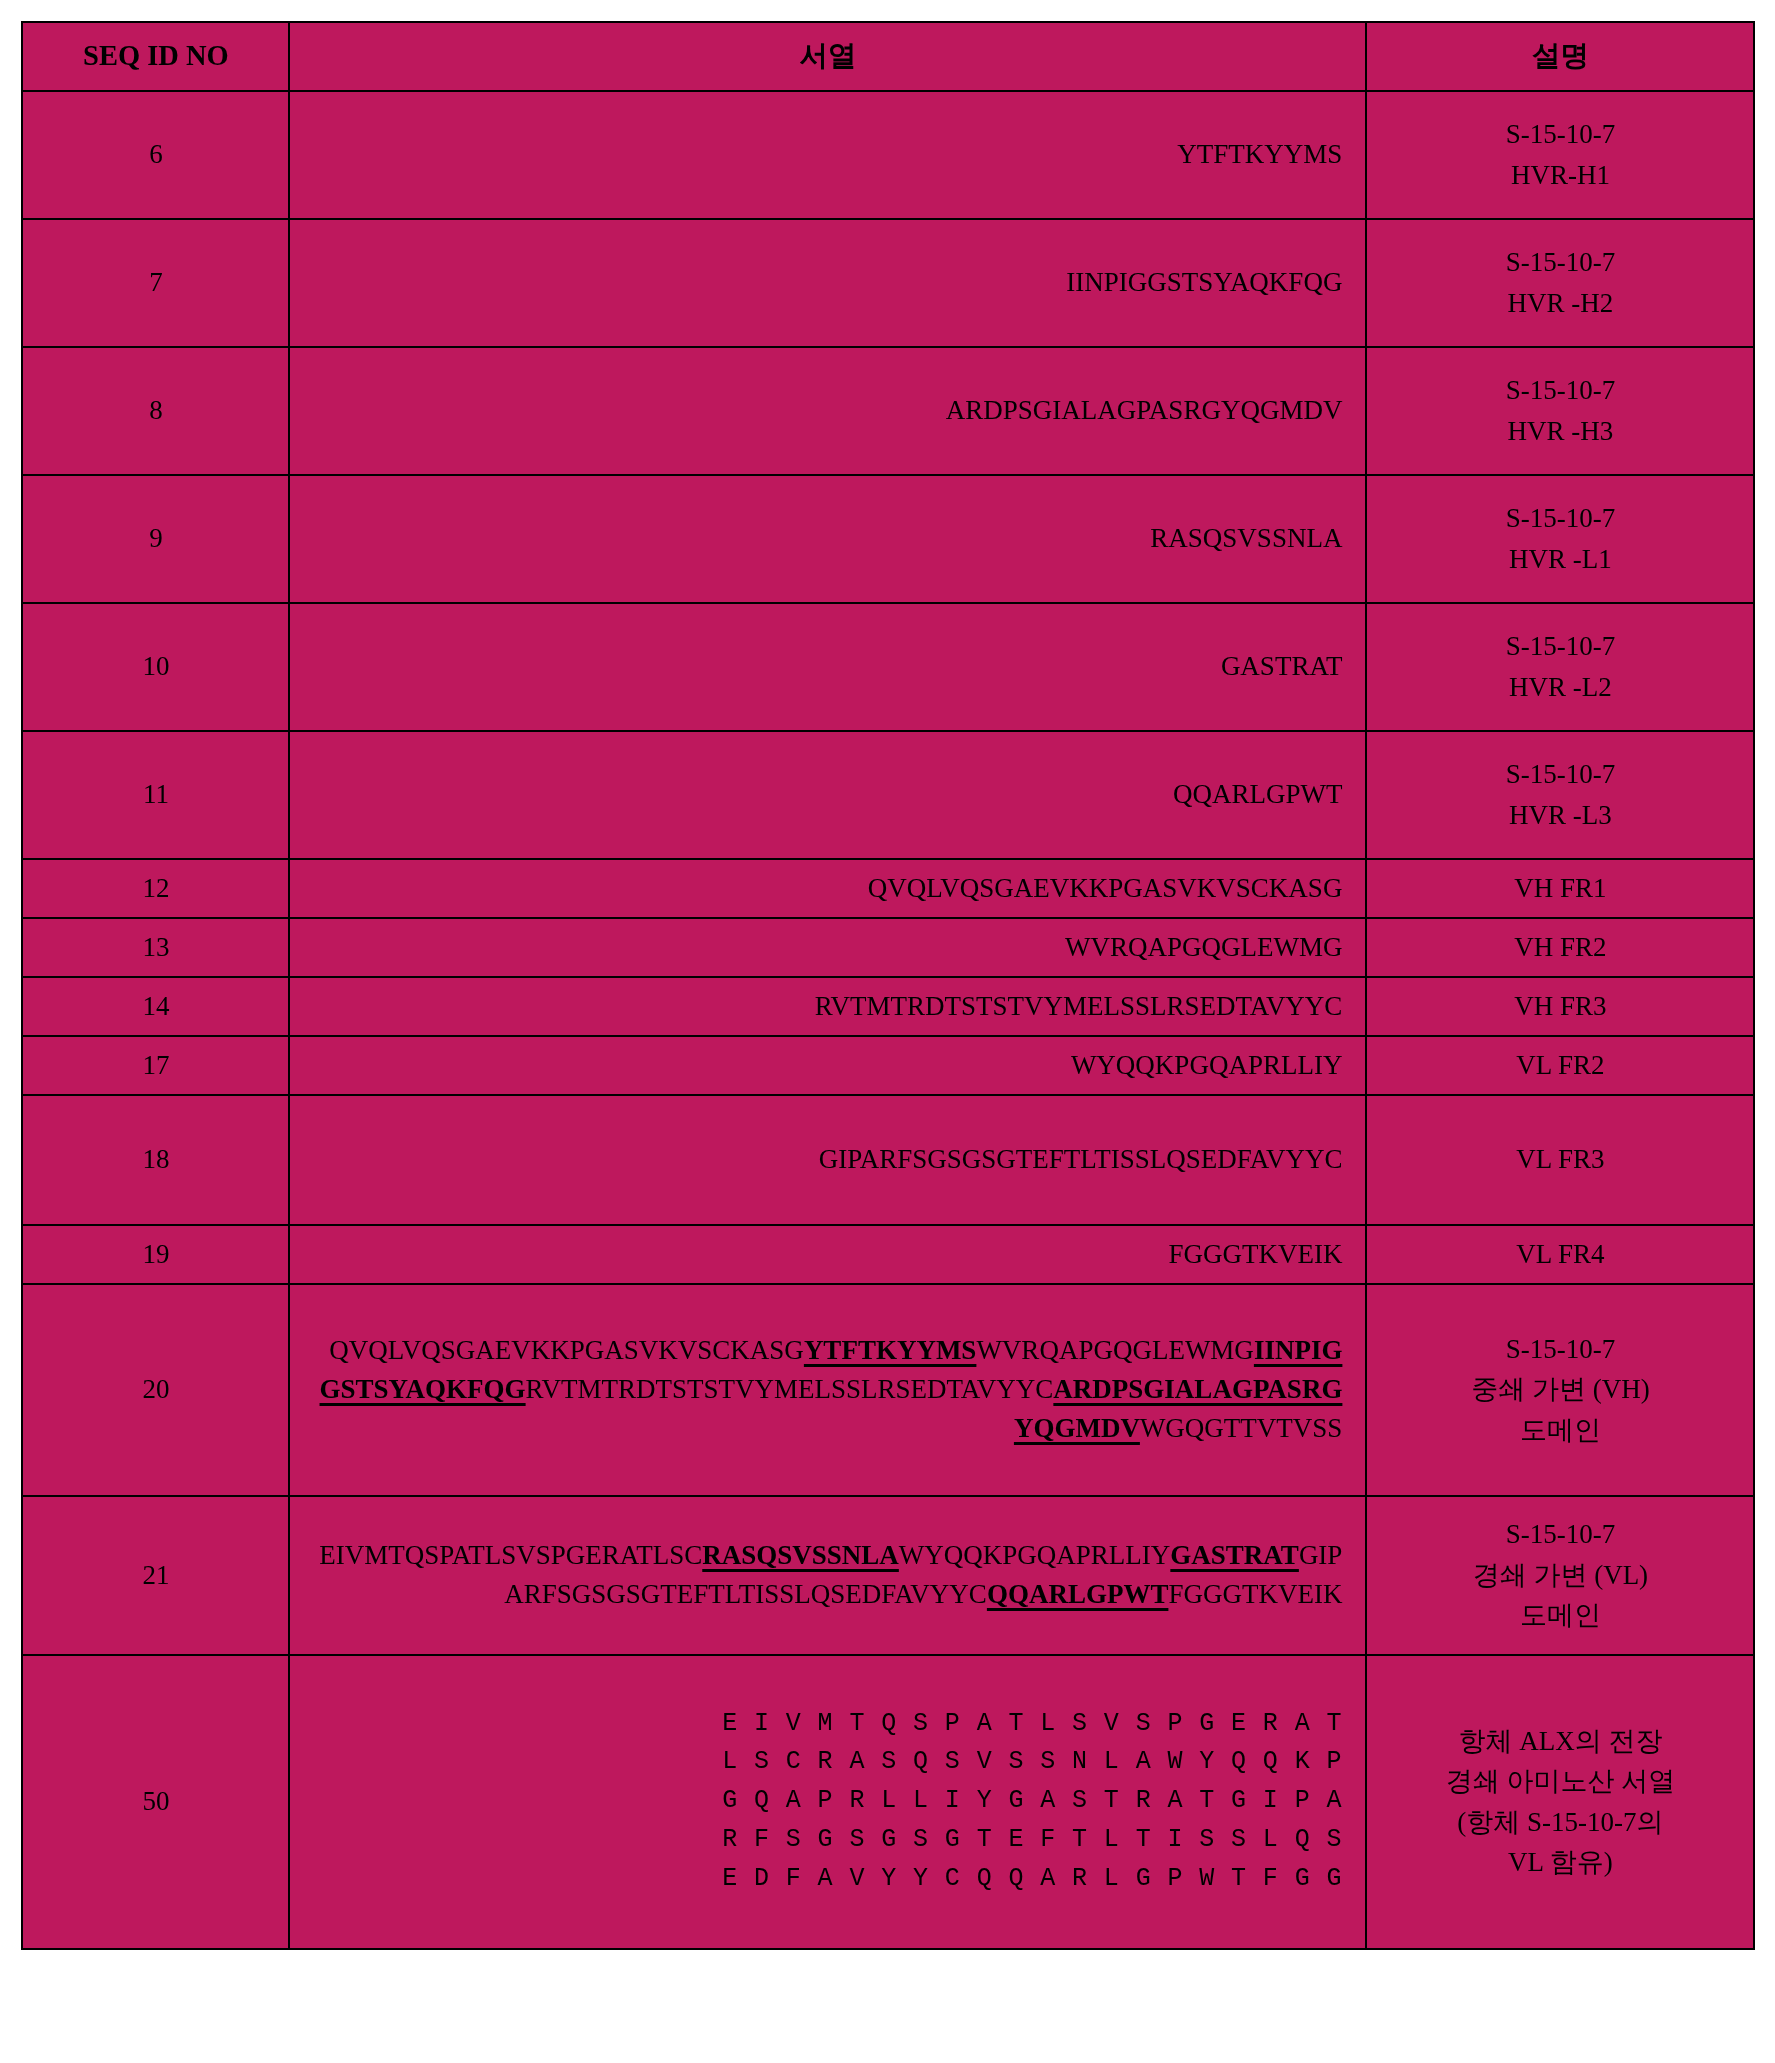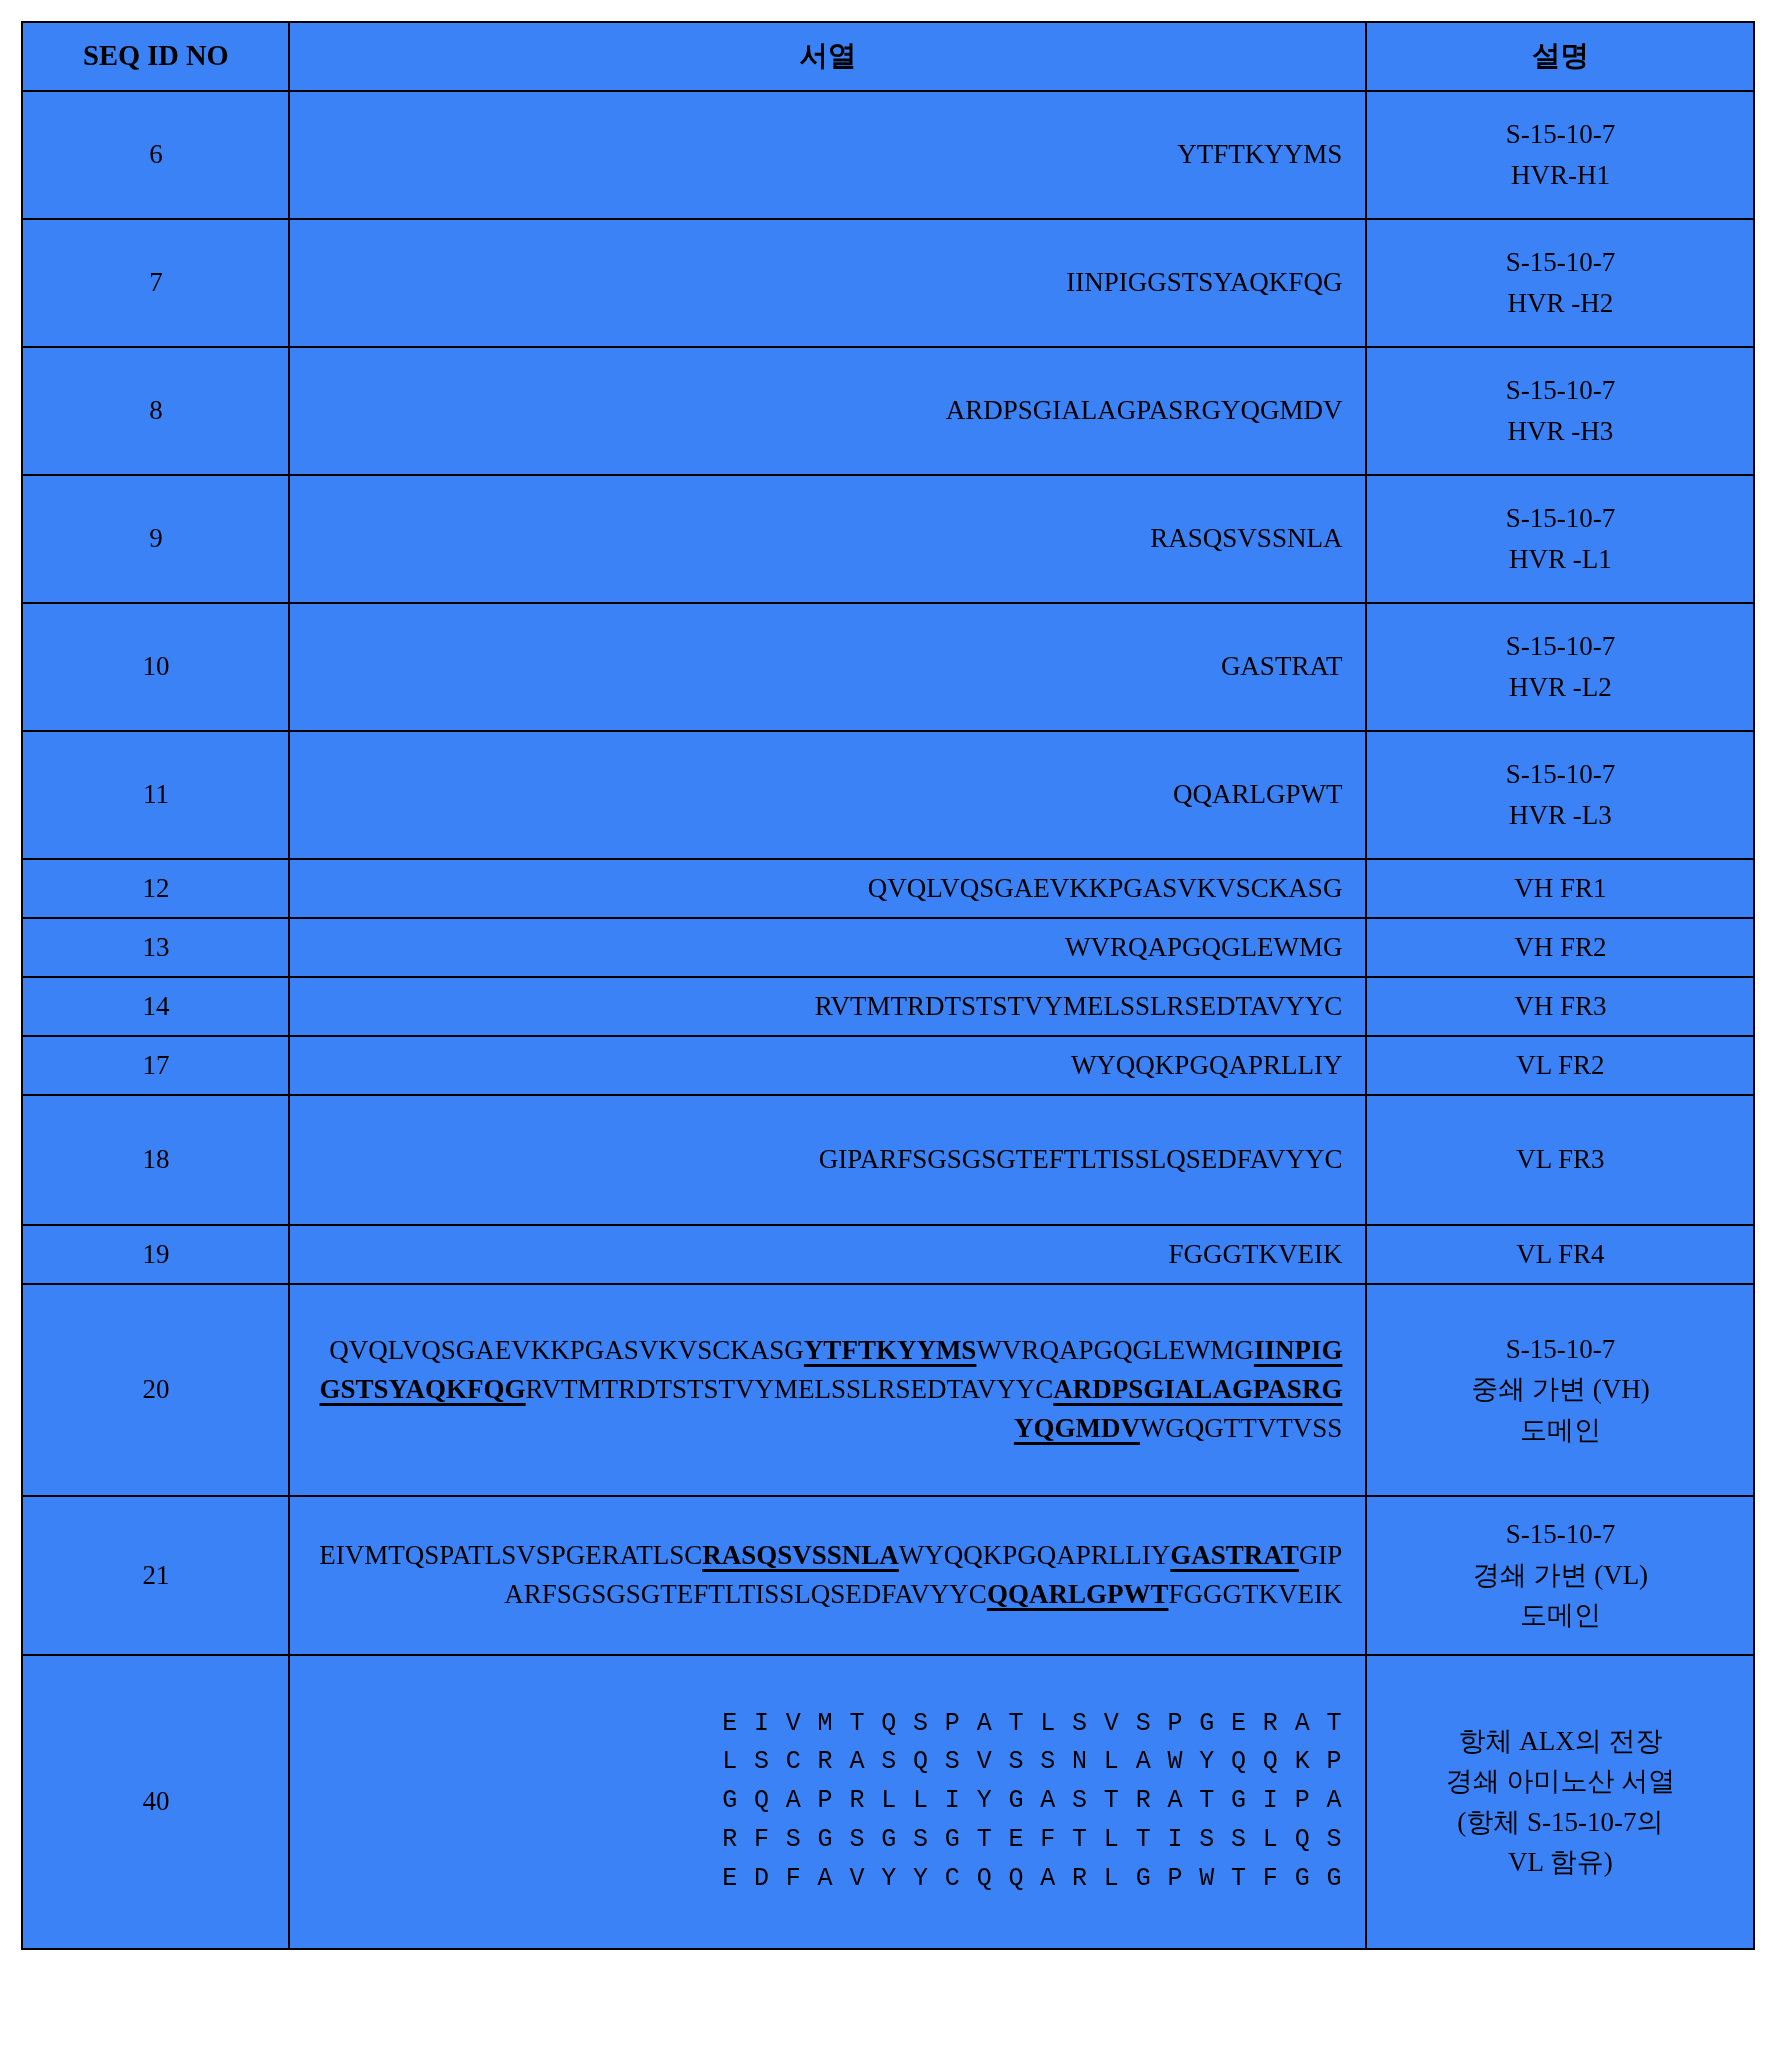--- a/index.html
+++ b/index.html
@@ -12,21 +12,21 @@
     height: 2064px;
     box-sizing: border-box;
     padding: 21.4px;
     font-family: "Liberation Serif", serif;
     color: #000000;
   }
   table.seq-table {
     border-collapse: collapse;
     width: 100%;
     table-layout: fixed;
-    background: #3b82f6;
+    background: #be185d;
   }
   .seq-table th,
   .seq-table td {
     border: 2.7px solid #000000;
     vertical-align: middle;
     overflow: hidden;
   }
   .seq-table th {
     font-size: 28.5px;
     font-weight: bold;
@@ -187,21 +187,21 @@
       <tr style="height: 159px;">
         <td class="c1">21</td>
         <td class="c2"><span>EIVMTQSPATLSVSPGERATLSC</span><span class="bu">RASQSVSSNLA</span><span>WYQQKP</span><span>GQAPRLLIY</span><span class="bu">GASTRAT</span><span>GIPARFSGSGSGTEFTLTISSLQSED</span><span>FAVYYC</span><span class="bu">QQARLGPWT</span><span>FGGGTKVEIK</span></td>
         <td class="c3">
           <div>S-15-10-7</div>
           <div>경쇄 가변 (VL)</div>
           <div>도메인</div>
         </td>
       </tr>
       <tr style="height: 294px;">
-        <td class="c1">40</td>
+        <td class="c1">50</td>
         <td class="c2 mono"><div>E I V M T Q S P A T L S V S P G E R A T</div><div>L S C R A S Q S V S S N L A W Y Q Q K P</div><div>G Q A P R L L I Y G A S T R A T G I P A</div><div>R F S G S G S G T E F T L T I S S L Q S</div><div>E D F A V Y Y C Q Q A R L G P W T F G G</div></td>
         <td class="c3">
           <div>항체 ALX의 전장</div>
           <div>경쇄 아미노산 서열</div>
           <div>(항체 S-15-10-7의</div>
           <div>VL 함유)</div>
         </td>
       </tr>
     </tbody>
 </table>

